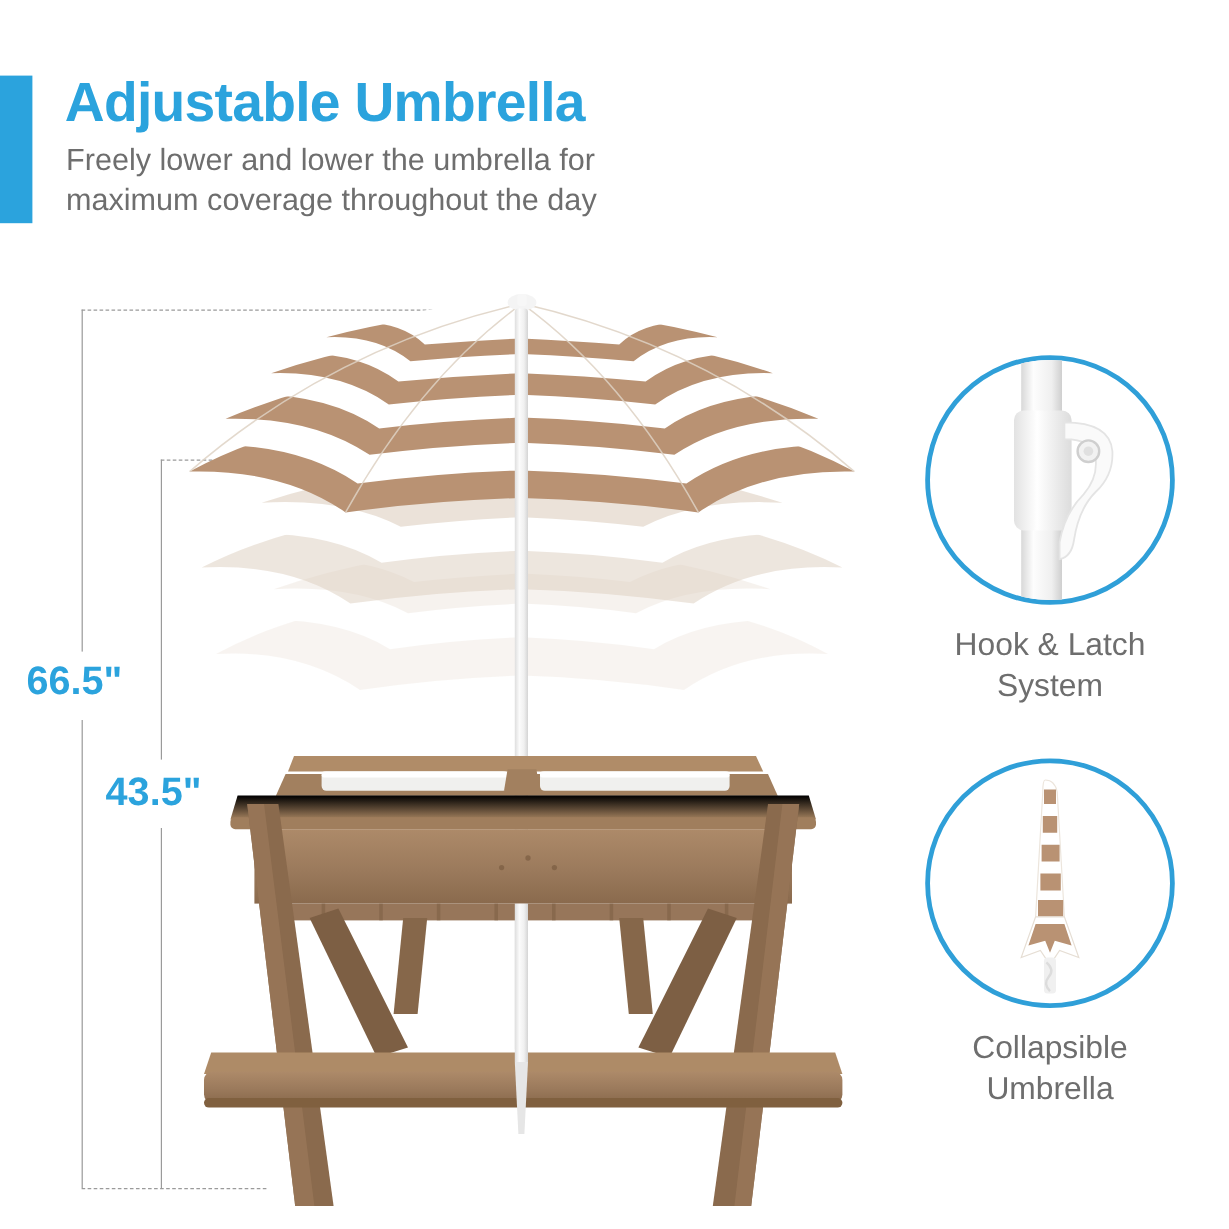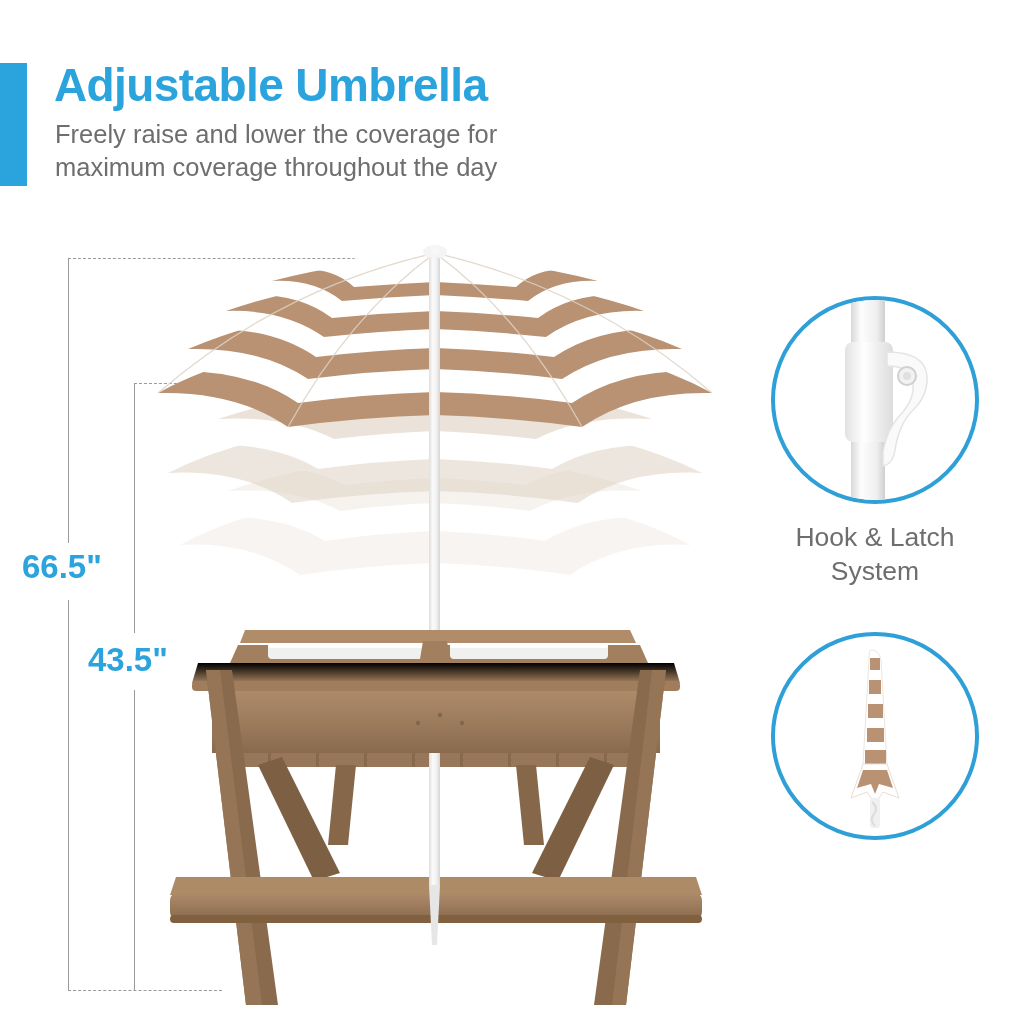--- a/index.html
+++ b/index.html
@@ -113,21 +113,21 @@
   #callout-hook { left: 730px; top: 296px; }
   #callout-collapse { left: 730px; top: 632px; }
 </style>
 </head>
 <body>
 
 <div id="page">
 
   <div id="accent-bar"></div>
   <div id="title">Adjustable Umbrella</div>
-  <div id="subtitle">Freely raise and lower the coverage for
+  <div id="subtitle">Freely lower and lower the umbrella for
 maximum coverage throughout the day</div>
 
   <div class="dim-vline" id="dim-66-line-top"></div>
   <div class="dim-vline" id="dim-66-line-bot"></div>
   <div class="dim-vline" id="dim-43-line-top"></div>
   <div class="dim-vline" id="dim-43-line-bot"></div>
 
   <div class="dim-dash" id="dim-66-dash-top"></div>
   <div class="dim-dash" id="dim-43-dash-top"></div>
   <div class="dim-dash" id="dim-base-dash"></div>
@@ -294,15 +294,17 @@
           <path d="M90 114 L111 114 L111 128 L90 128 Z"></path>
         </g>
 
         <path d="M88 128 L112 128 L124 162 L108 156 L100 168 L92 156 L76 162 Z" fill="#ffffff" stroke="#e6ded4" stroke-width="1"></path>
         <path d="M88 134 L112 134 L118 152 L104 148 L100 158 L96 148 L82 152 Z" fill="#b99273"></path>
 
         <rect x="95" y="162" width="10" height="30" rx="3" fill="#f0f0f0"></rect>
         <path d="M97 166 Q104 172 99 178 Q94 184 100 190" stroke="#dcdcdc" stroke-width="2" fill="none"></path>
       </svg>
     </div>
+    <div class="callout-label">Collapsible
+Umbrella</div>
   </div>
 
 </div>
 
 </body></html>

